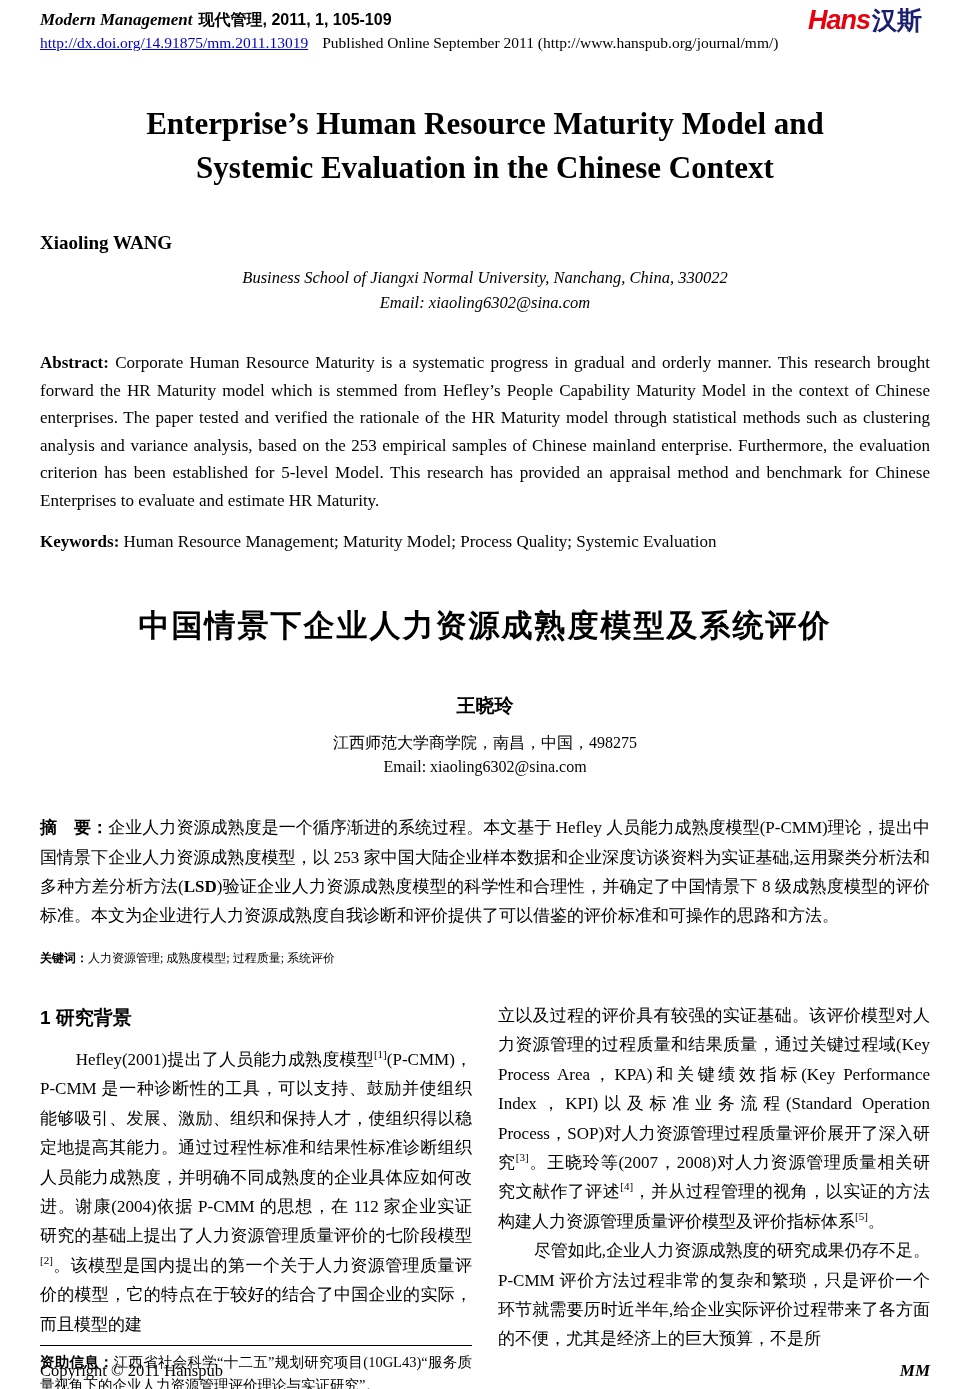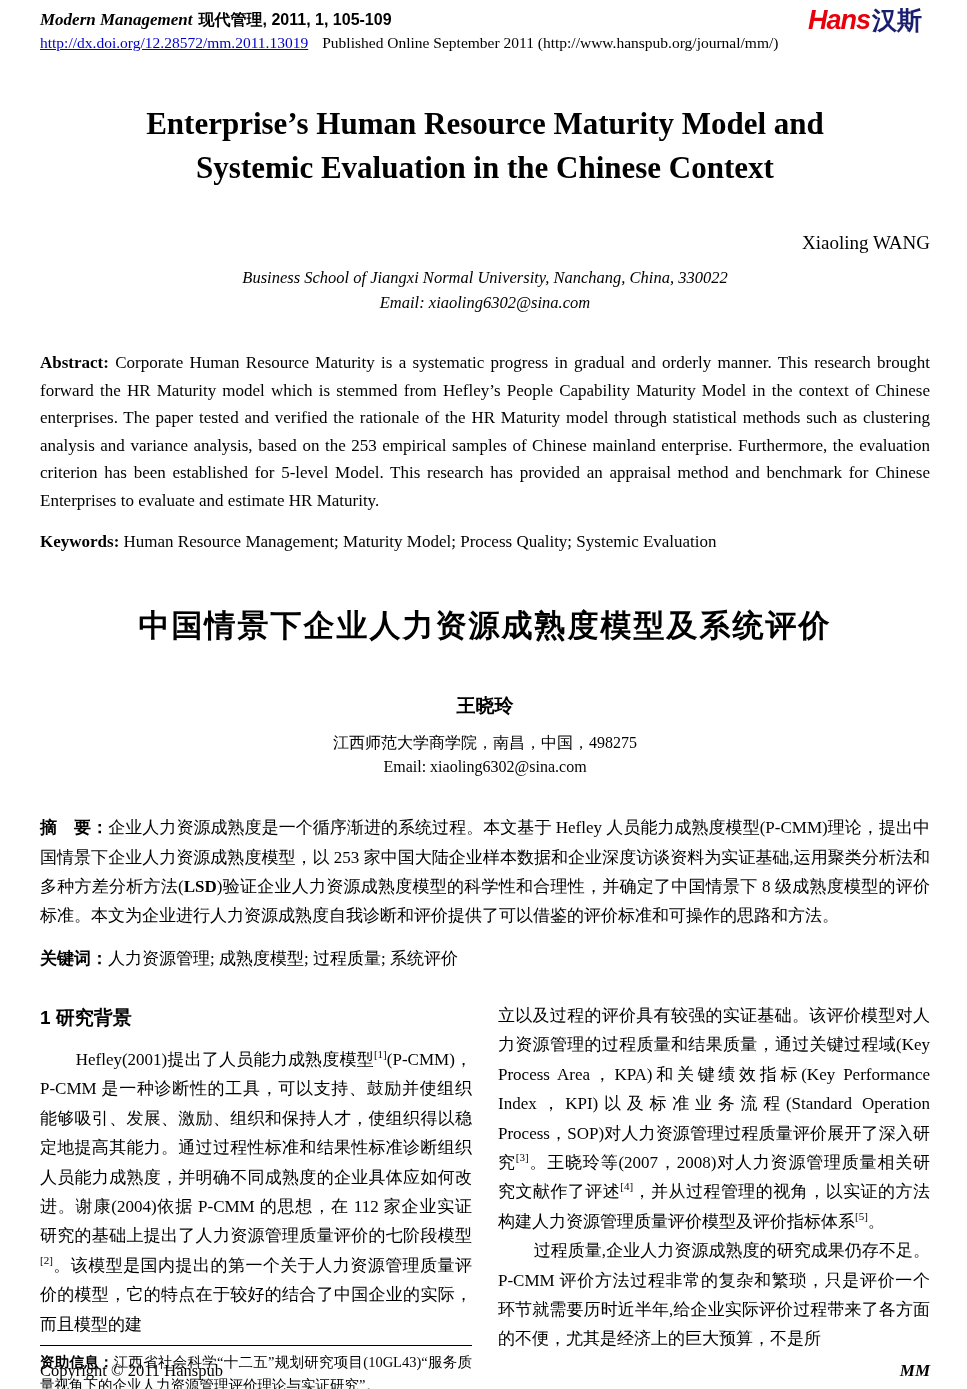--- a/index.html
+++ b/index.html
@@ -19,34 +19,34 @@
   .jname{font-style:italic;font-weight:bold;}
   .jinfo{font-weight:bold;margin-left:6px;font-family:"Liberation Sans",sans-serif;font-size:16px;}
   .hdr-line2{font-size:15.5px;line-height:22px;}
   .doi{color:#0000cc;text-decoration:underline;}
   .pub{margin-left:14px;color:#000;}
   .logo{position:absolute;top:-2px;right:8px;font-family:"Liberation Sans",sans-serif;line-height:28px;}
   .logo-en{color:#e8000d;font-weight:bold;font-style:italic;font-size:27px;letter-spacing:-1px;}
   .logo-cn{color:#1a1e6e;font-weight:bold;font-size:25px;margin-left:2px;}
   
   .en-title{margin:48px 0 0 0;text-align:center;font-size:31px;line-height:44px;font-weight:bold;}
-  .author-en{margin-top:42px;text-align:right;font-size:19px;font-weight:normal;}
+  .author-en{margin-top:42px;text-align:left;font-size:19px;font-weight:bold;}
   .affil-en,.email-en{text-align:center;font-style:italic;font-size:16.5px;line-height:25px;}
   .affil-en{margin-top:11px;}
   .abstract{margin:34px 0 0 0;font-size:17px;line-height:27.5px;text-align:justify;}
   .lbl{font-weight:bold;}
   .keywords{margin:14px 0 9px 0;font-size:17px;line-height:27px;text-align:justify;}
   
   .cn-title{margin:50px 0 0 0;text-align:center;font-size:31px;font-weight:bold;font-family:"Liberation Sans",sans-serif;letter-spacing:2px;}
   .cn-author{margin-top:46px;text-align:center;font-size:19px;font-weight:bold;font-family:"Liberation Sans",sans-serif;}
   .cn-affil,.cn-email{text-align:center;font-size:16px;line-height:24px;}
   .cn-affil{margin-top:12px;}
   .cn-abstract{margin:34px 0 0 0;font-size:17px;line-height:29px;text-align:justify;}
   .cn-lbl{font-weight:bold;font-family:Liberation Mono, monospace;}
-  .cn-keywords{margin:15px 0 0 0;font-size:17px;line-height:27px;}
+  .cn-keywords{margin:15px 0 0 0;font-size:12px;line-height:27px;}
   
   .columns{display:flex;gap:26px;margin-top:24px;}
   .col{width:432px;flex:0 0 432px;}
   .sec-h{margin:8px 0 14px 0;font-size:19px;font-weight:bold;font-family:"Liberation Sans",sans-serif;}
   .cpar{margin:0;font-size:17px;line-height:29.4px;text-align:justify;}
   .cpar.indent{text-indent:2.1em;}
   .cpar sup{font-size:11px;line-height:0;vertical-align:super;}
   .col-right .cpar:first-child{margin-top:4px;}
   
   .footnote{margin-top:6px;}
@@ -58,21 +58,21 @@
   .copyright{font-size:16.5px;}
   .mm{font-size:17px;font-weight:bold;font-style:italic;}
 </style>
 </head>
 <body>
 
 <div class="page">
 
   <header class="hdr">
     <div class="hdr-line1"><span class="jname">Modern Management</span><span class="jinfo">现代管理, 2011, 1,  105-109</span></div>
-    <div class="hdr-line2"><a class="doi" href="#">http://dx.doi.org/12.28572/mm.2011.13019</a><span class="pub">Published Online September 2011 (http://www.hanspub.org/journal/mm/)</span></div>
+    <div class="hdr-line2"><a class="doi" href="#">http://dx.doi.org/14.91875/mm.2011.13019</a><span class="pub">Published Online September 2011 (http://www.hanspub.org/journal/mm/)</span></div>
     <div class="logo"><span class="logo-en">Hans</span><span class="logo-cn">汉斯</span></div>
   </header>
 
   <h1 class="en-title"><span>Enterprise’s Human Resource Maturity Model and</span><br><span>Systemic Evaluation in the Chinese Context</span></h1>
 
   <div class="author-en">Xiaoling WANG</div>
   <div class="affil-en">Business School of Jiangxi Normal University, Nanchang, China, 330022</div>
   <div class="email-en">Email: xiaoling6302@sina.com</div>
 
   <p class="abstract"><span class="lbl">Abstract:</span><span> Corporate Human Resource Maturity is a systematic progress in gradual and orderly manner. This research brought forward the HR Maturity model which is stemmed from Hefley’s People Capability Maturity Model in the context of Chinese enterprises. The paper tested and verified the rationale of the HR Maturity model through statistical methods such as clustering analysis and variance analysis, based on the 253 empirical samples of Chinese mainland enterprise. Furthermore, the evaluation criterion has been established for 5-level Model. This research has provided an appraisal method and benchmark for Chinese Enterprises to evaluate and estimate HR Maturity.</span></p>
@@ -95,21 +95,21 @@
       <h2 class="sec-h">1  研究背景</h2>
       <p class="cpar indent"><span>Hefley(2001)提出了人员能力成熟度模型</span><sup>[1]</sup><span>(P-CMM)，P-CMM 是一种诊断性的工具，可以支持、鼓励并使组织能够吸引、发展、激励、组织和保持人才，使组织得以稳定地提高其能力。通过过程性标准和结果性标准诊断组织人员能力成熟度，并明确不同成熟度的企业具体应如何改进。谢康(2004)依据 P-CMM 的思想，在 112 家企业实证研究的基础上提出了人力资源管理质量评价的七阶段模型</span><sup>[2]</sup><span>。该模型是国内提出的第一个关于人力资源管理质量评价的模型，它的特点在于较好的结合了中国企业的实际，而且模型的建</span></p>
       <div class="footnote">
         <div class="fn-rule"></div>
         <p class="fn-text"><span class="fn-lbl">资助信息：</span><span>江西省社会科学“十二五”规划研究项目(10GL43)“服务质量视角下的企业人力资源管理评价理论与实证研究”。</span></p>
       </div>
     </div>
 
     <div class="col col-right">
       <p class="cpar"><span>立以及过程的评价具有较强的实证基础。该评价模型对人力资源管理的过程质量和结果质量，通过关键过程域(Key  Process  Area，KPA)和关键绩效指标(Key Performance  Index，KPI)以及标准业务流程(Standard Operation Process，SOP)对人力资源管理过程质量评价展开了深入研究</span><sup>[3]</sup><span>。王晓玲等(2007，2008)对人力资源管理质量相关研究文献作了评述</span><sup>[4]</sup><span>，并从过程管理的视角，以实证的方法构建人力资源管理质量评价模型及评价指标体系</span><sup>[5]</sup><span>。</span></p>
-      <p class="cpar indent">过程质量,企业人力资源成熟度的研究成果仍存不足。P-CMM 评价方法过程非常的复杂和繁琐，只是评价一个环节就需要历时近半年,给企业实际评价过程带来了各方面的不便，尤其是经济上的巨大预算，不是所</p>
+      <p class="cpar indent">尽管如此,企业人力资源成熟度的研究成果仍存不足。P-CMM 评价方法过程非常的复杂和繁琐，只是评价一个环节就需要历时近半年,给企业实际评价过程带来了各方面的不便，尤其是经济上的巨大预算，不是所</p>
     </div>
 
   </section>
 
   <footer class="footer">
     <span class="copyright">Copyright © 2011 Hanspub</span>
     <span class="mm">MM</span>
   </footer>
 
 </div>

